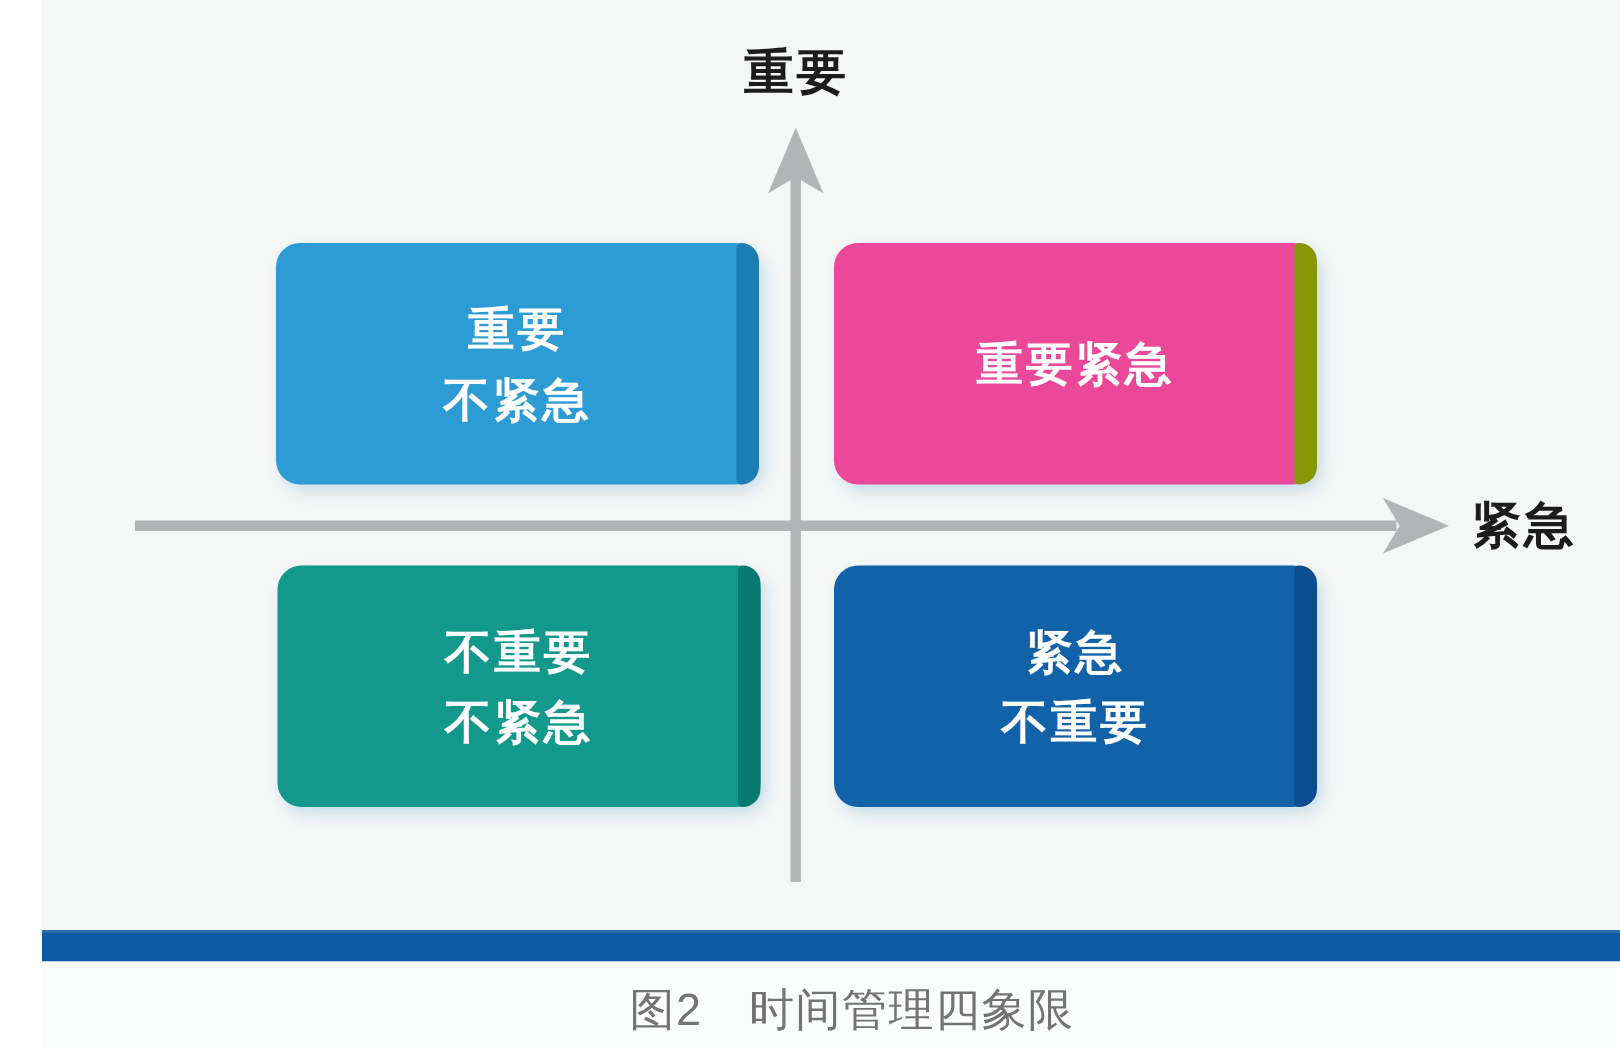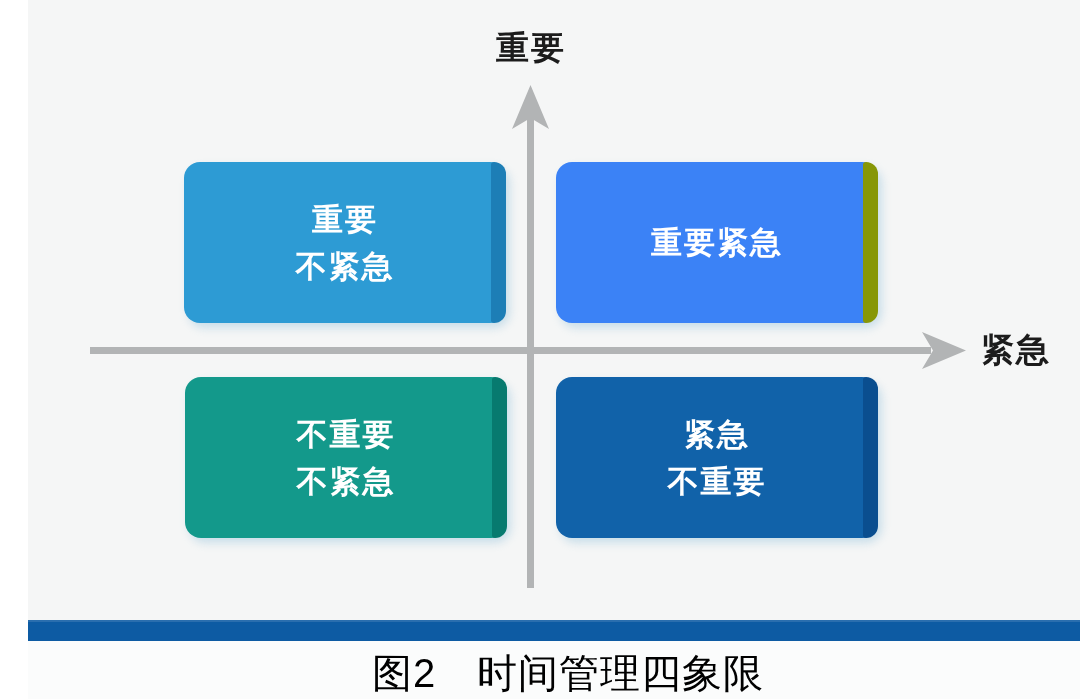--- a/index.html
+++ b/index.html
@@ -82,22 +82,22 @@
   .caption-area {
     position: absolute;
     left: 0; top: 641px;
     width: 1080px; height: 58px;
     background: #fbfcfc;
     display: flex;
     align-items: center;
     justify-content: center;
   }
   .caption-text {
-    font-size: 40px;
-    color: #000000;
+    font-size: 30px;
+    color: #737373;
     letter-spacing: 1px;
     padding-top: 6px;
   }
 </style>
 </head>
 <body>
 
 <div class="canvas">
 
   <svg class="axes-svg" viewBox="0 0 1080 620" xmlns="http://www.w3.org/2000/svg">
@@ -115,21 +115,21 @@
   <div class="axis-label axis-label--x">紧急</div>
 
   <div class="quad quad--tl" style="background-color: rgb(45, 155, 212);">
     <div class="quad-edge" style="background-color: rgb(29, 126, 182);"></div>
     <div class="quad-label">
       <span>重要</span>
       <span>不紧急</span>
     </div>
   </div>
 
-  <div class="quad quad--tr" style="background-color: #3b82f6;">
+  <div class="quad quad--tr" style="background-color: #ec4899;">
     <div class="quad-edge" style="background-color: rgb(135, 151, 7);"></div>
     <div class="quad-label">
       <span>重要紧急</span>
     </div>
   </div>
 
   <div class="quad quad--bl" style="background-color: rgb(19, 153, 139);">
     <div class="quad-edge" style="background-color: rgb(7, 122, 111);"></div>
     <div class="quad-label">
       <span>不重要</span>

